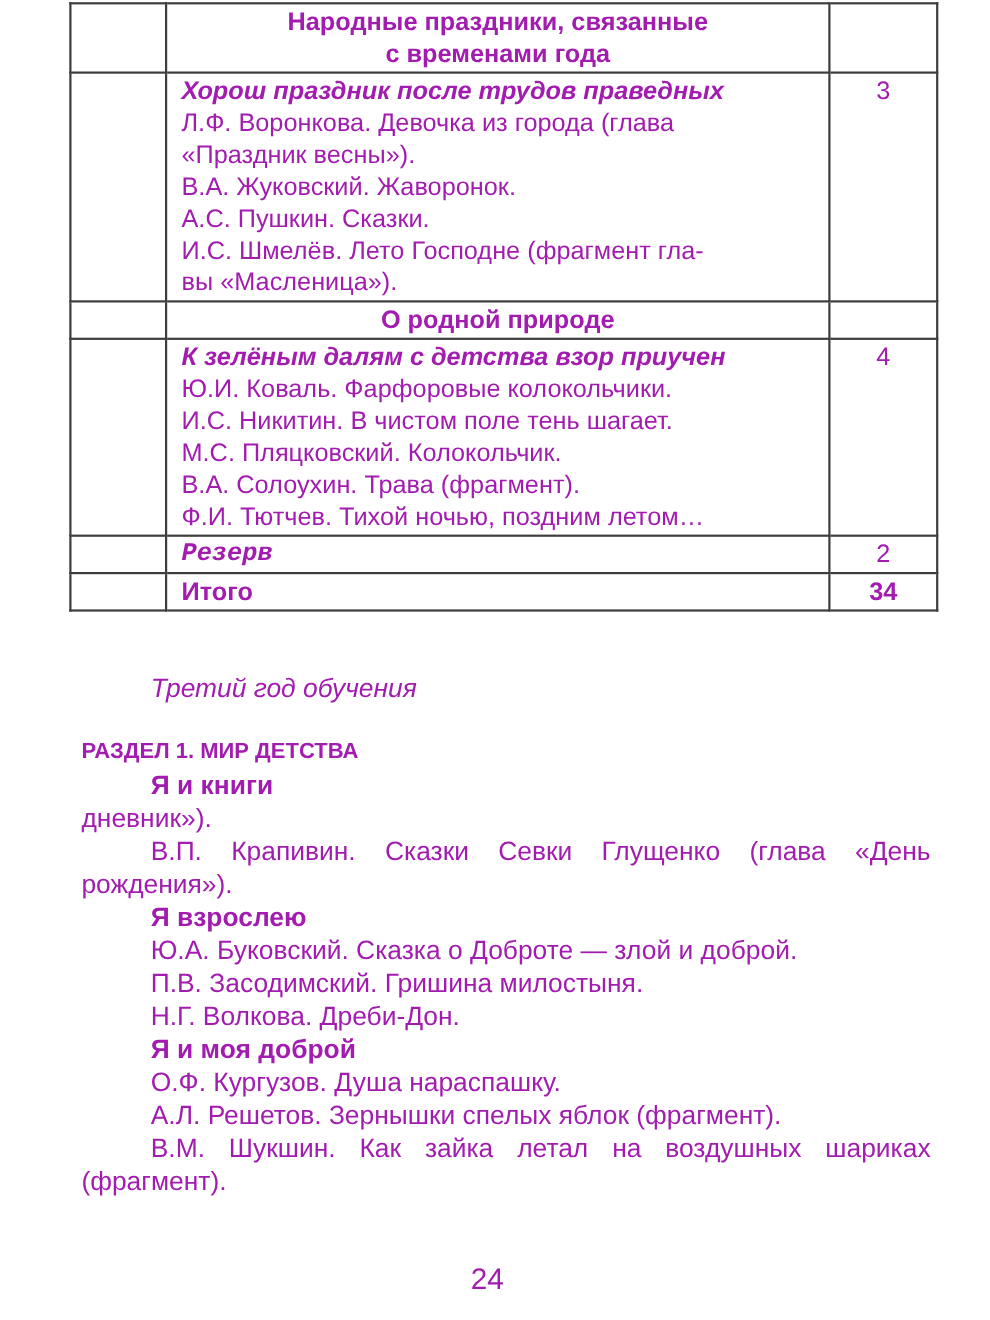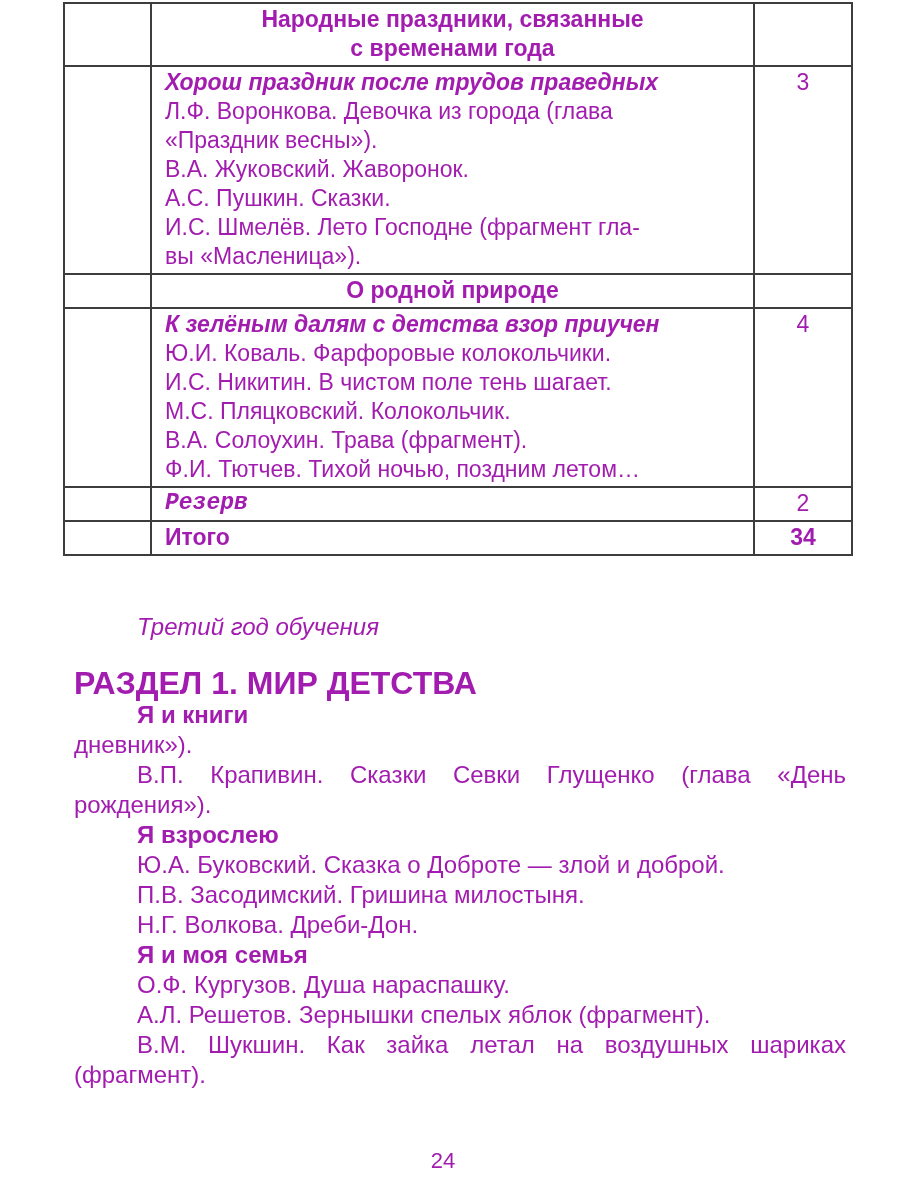--- a/index.html
+++ b/index.html
@@ -35,31 +35,31 @@
   .cell-line{white-space:nowrap;}
   .row-reserve .c2{font-weight:bold;font-style:italic;font-family:Liberation Mono, monospace;}
   .row-total .c2{font-weight:bold;}
   .row-total .c3{font-weight:bold;}
   
   .body-text{
     position:absolute;left:74px;top:612px;width:772px;
     font-size:24px;line-height:30px;
   }
   .body-text .year-heading{font-style:italic;text-indent:63px;}
-  .body-text .section-heading{font-weight:bold;font-size:32px;line-height:34px;margin-top:24px;}
+  .body-text .section-heading{font-weight:bold;font-size:20px;line-height:34px;margin-top:24px;}
   .body-text .subheading{font-weight:bold;text-indent:63px;}
   .body-text .body-indent{text-indent:63px;}
   .body-text .body-indent-justify{
     text-indent:63px;text-align:justify;text-align-last:justify;
   }
   .body-text .body-hang{text-align:left;}
   
   .page-number{
     position:absolute;left:0;top:1148px;width:886px;
-    text-align:center;font-size:22px;
+    text-align:center;font-size:27px;
   }
 </style>
 </head>
 <body>
 
 <div class="page">
 
   <table class="doc-table">
     <tbody>
       <tr>
@@ -128,21 +128,21 @@
       <div class="year-heading">Третий год обучения</div>
       <div class="section-heading">РАЗДЕЛ 1. МИР ДЕТСТВА</div>
       <div class="subheading">Я и книги</div>
       <div class="body-hang">дневник»).</div>
       <div class="body-indent-justify">В.П. Крапивин. Сказки Севки Глущенко (глава «День</div>
       <div class="body-hang">рождения»).</div>
       <div class="subheading">Я взрослею</div>
       <div class="body-indent">Ю.А. Буковский. Сказка о Доброте — злой и доброй.</div>
       <div class="body-indent">П.В. Засодимский. Гришина милостыня.</div>
       <div class="body-indent">Н.Г. Волкова. Дреби-Дон.</div>
-      <div class="subheading">Я и моя семья</div>
+      <div class="subheading">Я и моя доброй</div>
       <div class="body-indent">О.Ф. Кургузов. Душа нараспашку.</div>
       <div class="body-indent">А.Л. Решетов. Зернышки спелых яблок (фрагмент).</div>
       <div class="body-indent-justify">В.М. Шукшин. Как зайка летал на воздушных шариках</div>
       <div class="body-hang">(фрагмент).</div>
     </div>
 
   <div class="page-number">24</div>
 
 </div>
 

